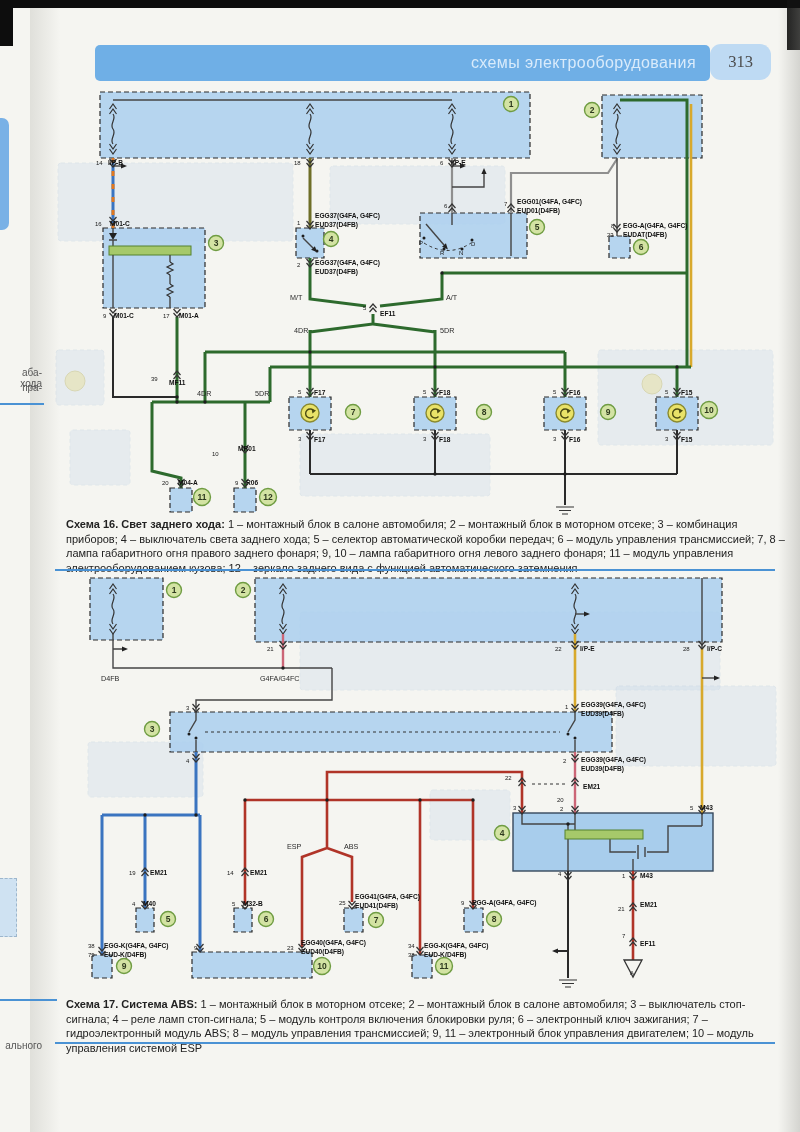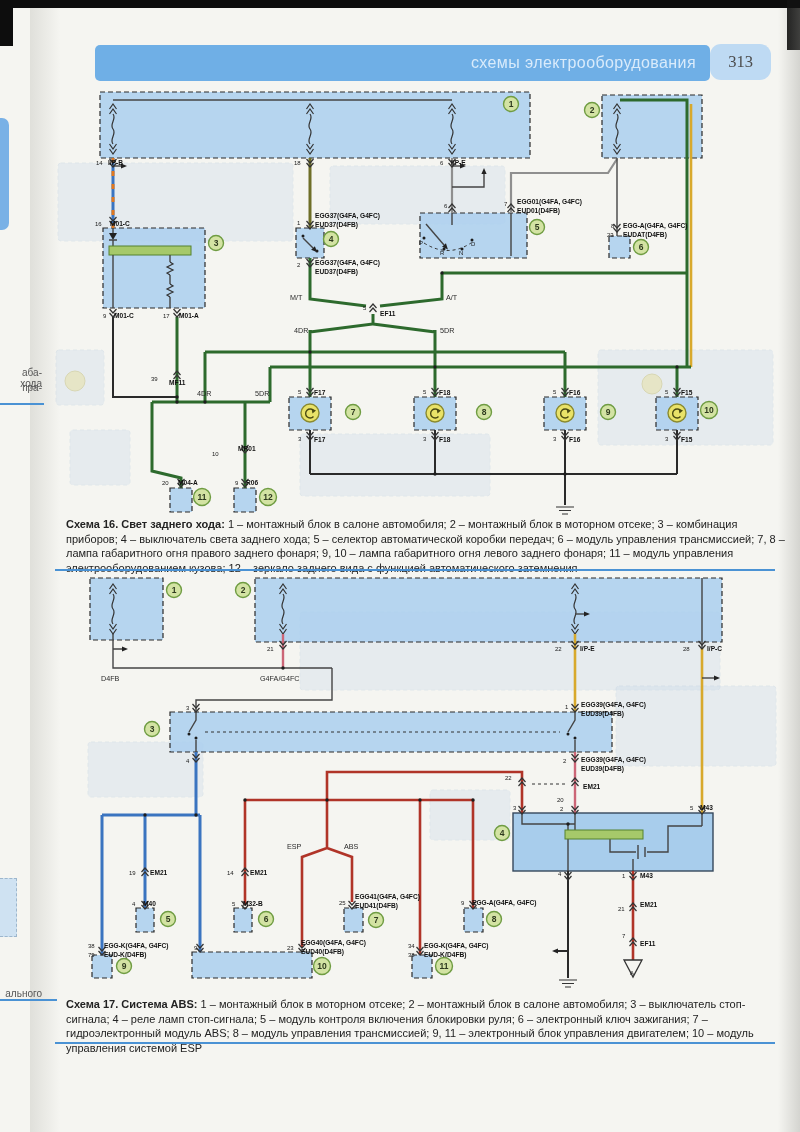--- a/index.html
+++ b/index.html
@@ -68,21 +68,21 @@
 
 <div class="abs banner">
   <span>схемы электрооборудования</span>
 </div>
 <div class="abs pagenum">313</div>
 
 <div class="abs mfrag" style="top:367px">аба-</div>
 <div class="abs mfrag" style="top:378px">хода</div>
 <div class="abs mfrag" style="top:382px">пра-</div>
 <div class="abs rule" style="left:0;top:403px;width:44px"></div>
-<div class="abs mfrag" style="top:988px">ального</div>
+<div class="abs mfrag" style="top:1040px">ального</div>
 <div class="abs rule" style="left:0;top:999px;width:57px"></div>
 
 <svg id="wires" class="abs" style="left:0;top:0" width="800" height="1132" viewBox="0 0 800 1132">
   <defs>
     <g id="fuse">
         <path class="wsym" d="M-3.5,5 L0,0 L3.5,5 M-3.5,10 L0,5 L3.5,10 M0,10 C4,15 -4,20 0,25 C4,30 -4,35 0,40 M-3.5,40 L0,45 L3.5,40 M-3.5,45 L0,50 L3.5,45"></path>
       </g>
     <g id="chd2">
         <path class="wsym" d="M-3.5,0 L0,4 L3.5,0 M-3.5,4 L0,8 L3.5,4"></path>
       </g>

